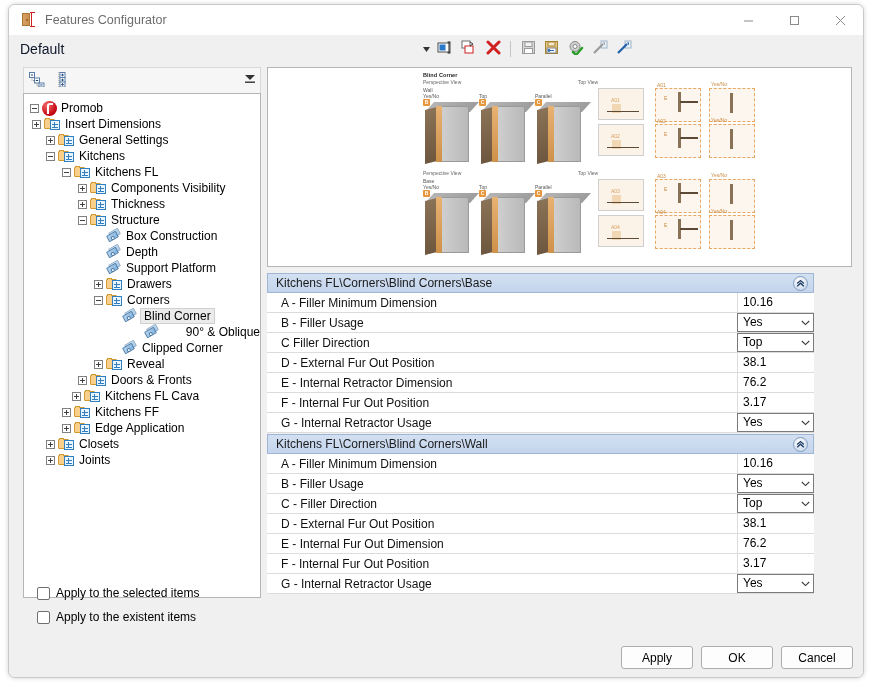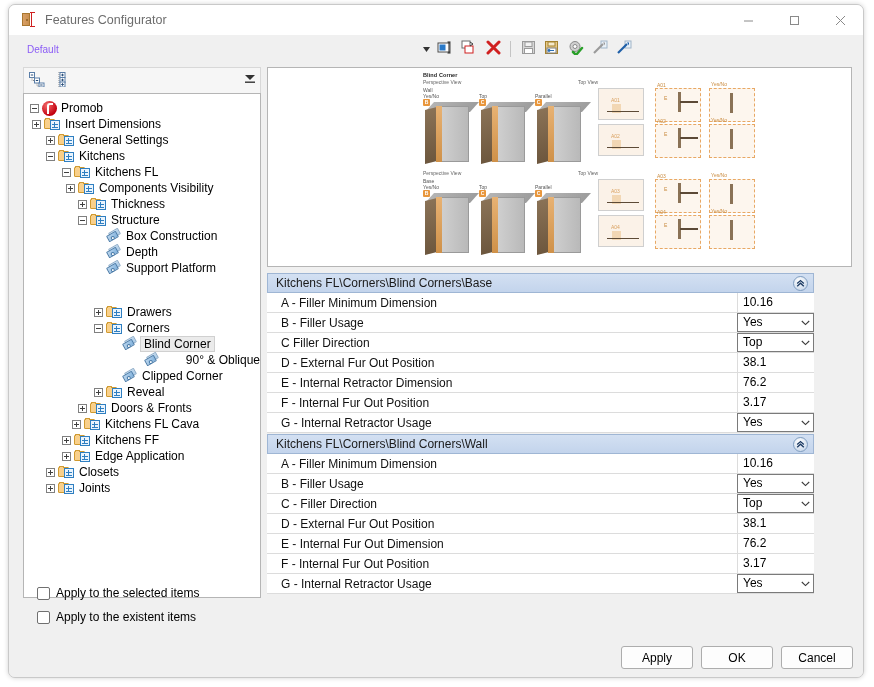--- a/index.html
+++ b/index.html
@@ -83,23 +83,23 @@
 
   
   .topstrip {
     height: 28px;
     background: #f0f0f0;
     display: flex;
     align-items: center;
     position: relative;
   }
   .profile-label {
-    margin-left: 18px;
-    font-size: 10px;
-    color: #8b5cf6;
+    margin-left: 11px;
+    font-size: 14px;
+    color: #0f172a;
     font-weight: 400;
   }
   .toolbar {
     position: absolute;
     right: 228px;
     top: 0; height: 28px;
     display: flex; align-items: center; gap: 2px;
   }
   .tb-caret {
     width: 12px; height: 22px;
@@ -660,21 +660,21 @@
               <span class="tn-label">Kitchens</span>
             </div>
             <div class="tree-node" style="padding-left: 38px;">
               <span class="tn-toggle"></span>
               <span class="ico-folder">
                 <span class="f1"></span>
                 <span class="f2"></span>
               </span>
               <span class="tn-label">Kitchens FL</span>
             </div>
-            <div class="tree-node" style="padding-left: 42px;">
+            <div class="tree-node" style="padding-left: 54px;">
               <span class="tn-toggle plus"></span>
               <span class="ico-folder">
                 <span class="f1"></span>
                 <span class="f2"></span>
               </span>
               <span class="tn-label">Components Visibility</span>
             </div>
             <div class="tree-node" style="padding-left: 54px;">
               <span class="tn-toggle plus"></span>
               <span class="ico-folder">
@@ -708,21 +708,21 @@
               <span class="tn-label">Depth</span>
             </div>
             <div class="tree-node" style="padding-left: 70px;">
               <span class="tn-spacer"></span>
               <span class="ico-tag">
                 <span class="t1"></span>
                 <span class="t2"></span>
               </span>
               <span class="tn-label">Support Platform</span>
             </div>
-            <div class="tree-node" style="padding-left: 70px; margin-top: 28px;">
+            <div class="tree-node" style="padding-left: 70px;">
               <span class="tn-toggle plus"></span>
               <span class="ico-folder">
                 <span class="f1"></span>
                 <span class="f2"></span>
               </span>
               <span class="tn-label">Drawers</span>
             </div>
             <div class="tree-node" style="padding-left: 70px;">
               <span class="tn-toggle"></span>
               <span class="ico-folder">

